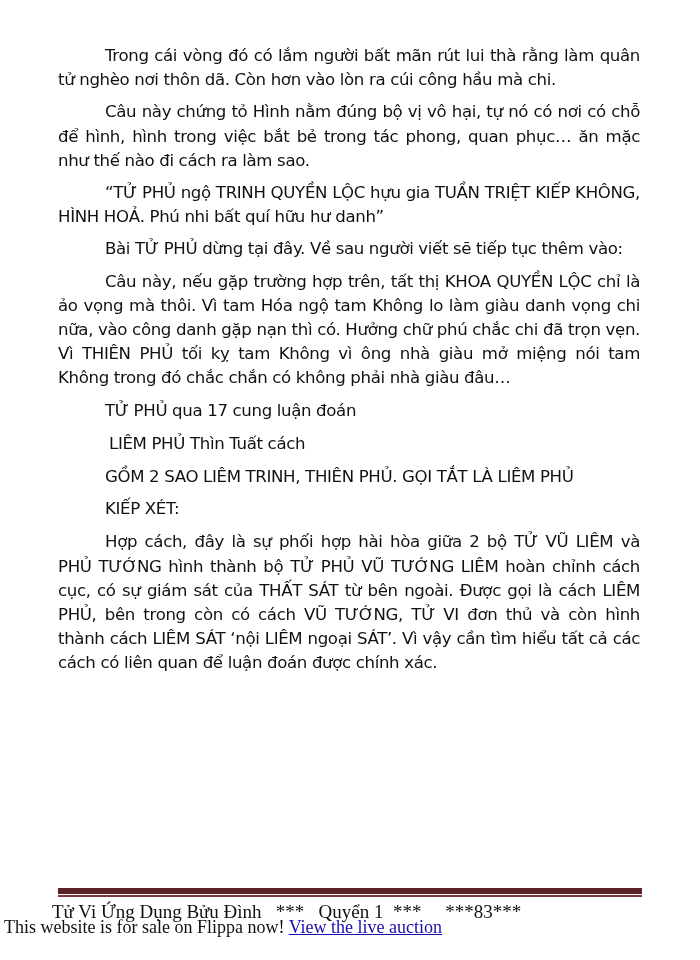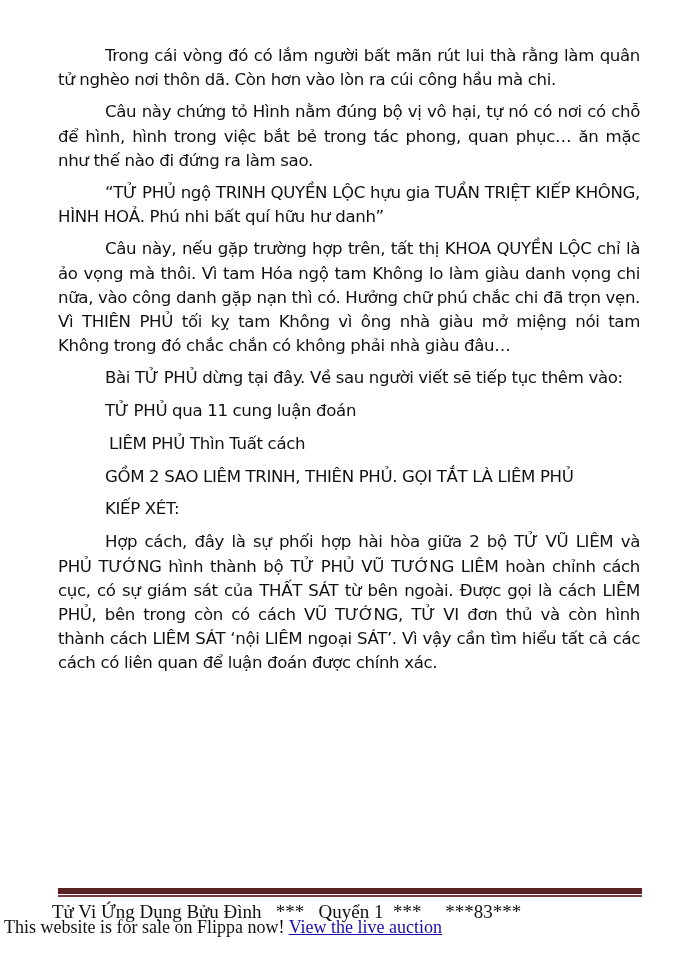--- a/index.html
+++ b/index.html
@@ -31,25 +31,25 @@
     font-family: "Liberation Serif", serif; font-size: 18px; color: #111111;
     white-space: nowrap; line-height: 14px;
   }
   .banner a { color: #1a0dab; text-decoration: underline; }
 </style>
 </head>
 <body>
 
 <div class="page">
   <p class="para last">Trong cái vòng đó có lắm người bất mãn rút lui thà rằng làm quân tử nghèo nơi thôn dã. Còn hơn vào lòn ra cúi công hầu mà chi.</p>
-  <p class="para last">Câu này chứng tỏ Hình nằm đúng bộ vị vô hại, tự nó có nơi có chỗ để hình, hình trong việc bắt bẻ trong tác phong, quan phục… ăn mặc như thế nào đi đứng ra làm sao.</p>
+  <p class="para last">Câu này chứng tỏ Hình nằm đúng bộ vị vô hại, tự nó có nơi có chỗ để hình, hình trong việc bắt bẻ trong tác phong, quan phục… ăn mặc như thế nào đi cách ra làm sao.</p>
   <p class="para last">“TỬ PHỦ ngộ TRINH QUYỀN LỘC hựu gia TUẦN TRIỆT KIẾP KHÔNG, HÌNH HOẢ. Phú nhi bất quí hữu hư danh”</p>
+  <p class="para last">Bài TỬ PHỦ dừng tại đây. Về sau người viết sẽ tiếp tục thêm vào:</p>
   <p class="para last">Câu này, nếu gặp trường hợp trên, tất thị KHOA QUYỀN LỘC chỉ là ảo vọng mà thôi. Vì tam Hóa ngộ tam Không lo làm giàu danh vọng chi nữa, vào công danh gặp nạn thì có. Hưởng chữ phú chắc chi đã trọn vẹn. Vì THIÊN PHỦ  tối kỵ tam Không vì ông nhà giàu mở miệng nói tam Không trong đó chắc chắn có không phải nhà giàu đâu…</p>
-  <p class="para last">Bài TỬ PHỦ dừng tại đây. Về sau người viết sẽ tiếp tục thêm vào:</p>
-  <p class="line-item">TỬ PHỦ qua 11 cung luận đoán</p>
+  <p class="line-item">TỬ PHỦ qua 17 cung luận đoán</p>
   <p class="line-item extra">LIÊM PHỦ Thìn Tuất cách</p>
   <p class="para last">GỒM 2 SAO LIÊM TRINH, THIÊN PHỦ. GỌI TẮT LÀ LIÊM PHỦ</p>
   <p class="line-item">KIẾP XÉT:</p>
   <p class="para last">Hợp cách, đây là sự phối hợp hài hòa giữa 2 bộ TỬ VŨ LIÊM và PHỦ TƯỚNG hình thành bộ TỬ PHỦ VŨ TƯỚNG LIÊM hoàn chỉnh cách cục, có sự giám sát của THẤT SÁT từ bên ngoài. Được gọi là cách LIÊM PHỦ, bên trong còn có cách VŨ TƯỚNG, TỬ VI đơn thủ và còn hình thành cách LIÊM SÁT ‘nội LIÊM ngoại SÁT’. Vì vậy cần tìm hiểu tất cả các cách có liên quan để luận đoán được chính xác.</p>
 </div>
 
 <div class="rule">
   <div class="thick"></div>
   <div class="gap"></div>
   <div class="thin"></div>

